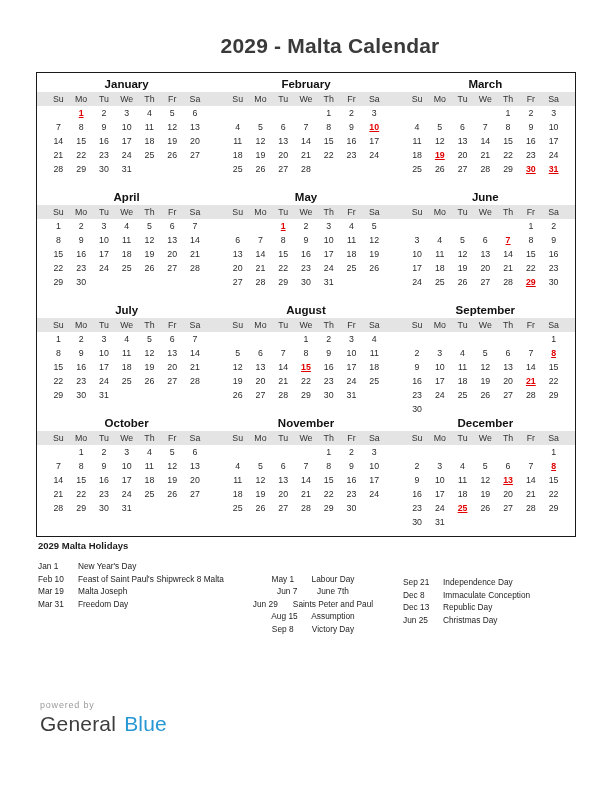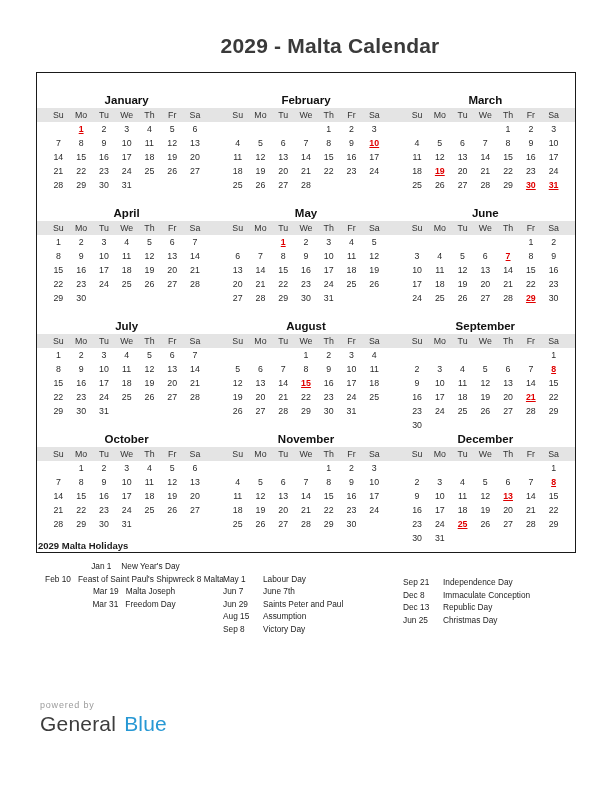--- a/index.html
+++ b/index.html
@@ -3,40 +3,40 @@
 <meta charset="utf-8">
 <style>
   html,body{margin:0;padding:0;background:#fff;}
   body{font-family:"Liberation Sans","DejaVu Sans",sans-serif;}
   .page{position:relative;width:612px;height:792px;background:#ffffff;margin:0 auto;overflow:hidden;}
 
   .page-title{position:absolute;top:34px;left:0;width:100%;text-align:center;
     font-size:21px;font-weight:bold;color:#3a3a3a;letter-spacing:0.2px;padding-left:24px;}
 
   .calendar-box{position:absolute;left:36px;top:72px;width:538px;height:459px;
-    border:1px solid #1a1a1a;background:#fff;padding-top:20px;box-sizing:content-box;}
+    border:1px solid #1a1a1a;background:#fff;padding-top:4px;box-sizing:content-box;}
 
   .month-band{position:relative;width:100%;height:113px;}
   .month-band::before{content:"";position:absolute;left:0;right:0;top:15px;height:14px;
     background:var(--hdr-gray,#e4e4e4);}
   .month-band-inner{position:relative;display:grid;grid-template-columns:repeat(3,1fr);height:100%;}
 
   .month{position:relative;}
   .month-title{height:15px;line-height:15px;text-align:center;font-size:11.5px;font-weight:bold;color:#111;}
   .month-grid{display:grid;grid-template-columns:repeat(7,1fr);padding:0 10px;}
   .dow{height:14px;line-height:14px;text-align:center;font-size:8.8px;color:#333;}
   .day{height:14px;line-height:14px;text-align:center;font-size:8.8px;color:#2b2b2b;}
   .day.holiday{color:var(--holiday-red,#e00000);font-weight:bold;text-decoration:underline;}
 
   .holidays{position:absolute;left:38px;top:540px;width:540px;}
   .holidays-heading{font-size:9.5px;font-weight:bold;color:#1d1d1d;}
   .holiday-columns{display:flex;margin-top:9px;}
   .holiday-col{display:flex;flex-direction:column;}
-  .holiday-col.c0{width:185px;text-align:center;}
-  .holiday-col.c1{width:180px;}
+  .holiday-col.c0{width:185px;}
+  .holiday-col.c1{width:180px;align-items:center;}
   .holiday-col.c2{width:175px;}
   .holiday-row{height:12.5px;line-height:12.5px;font-size:8.3px;color:#1d1d1d;white-space:nowrap;}
   .holiday-date{display:inline-block;width:40px;}
 
   .footer{position:absolute;left:40px;top:700px;}
   .powered-by{font-size:9px;color:#9b9b9b;letter-spacing:0.8px;}
   .brand{font-size:21px;margin-top:2px;letter-spacing:0.2px;}
   .brand .general{color:#3d3d3d;}
   .brand .blue{color:var(--brand-blue,#2798d4);margin-left:8px;}
 </style>

